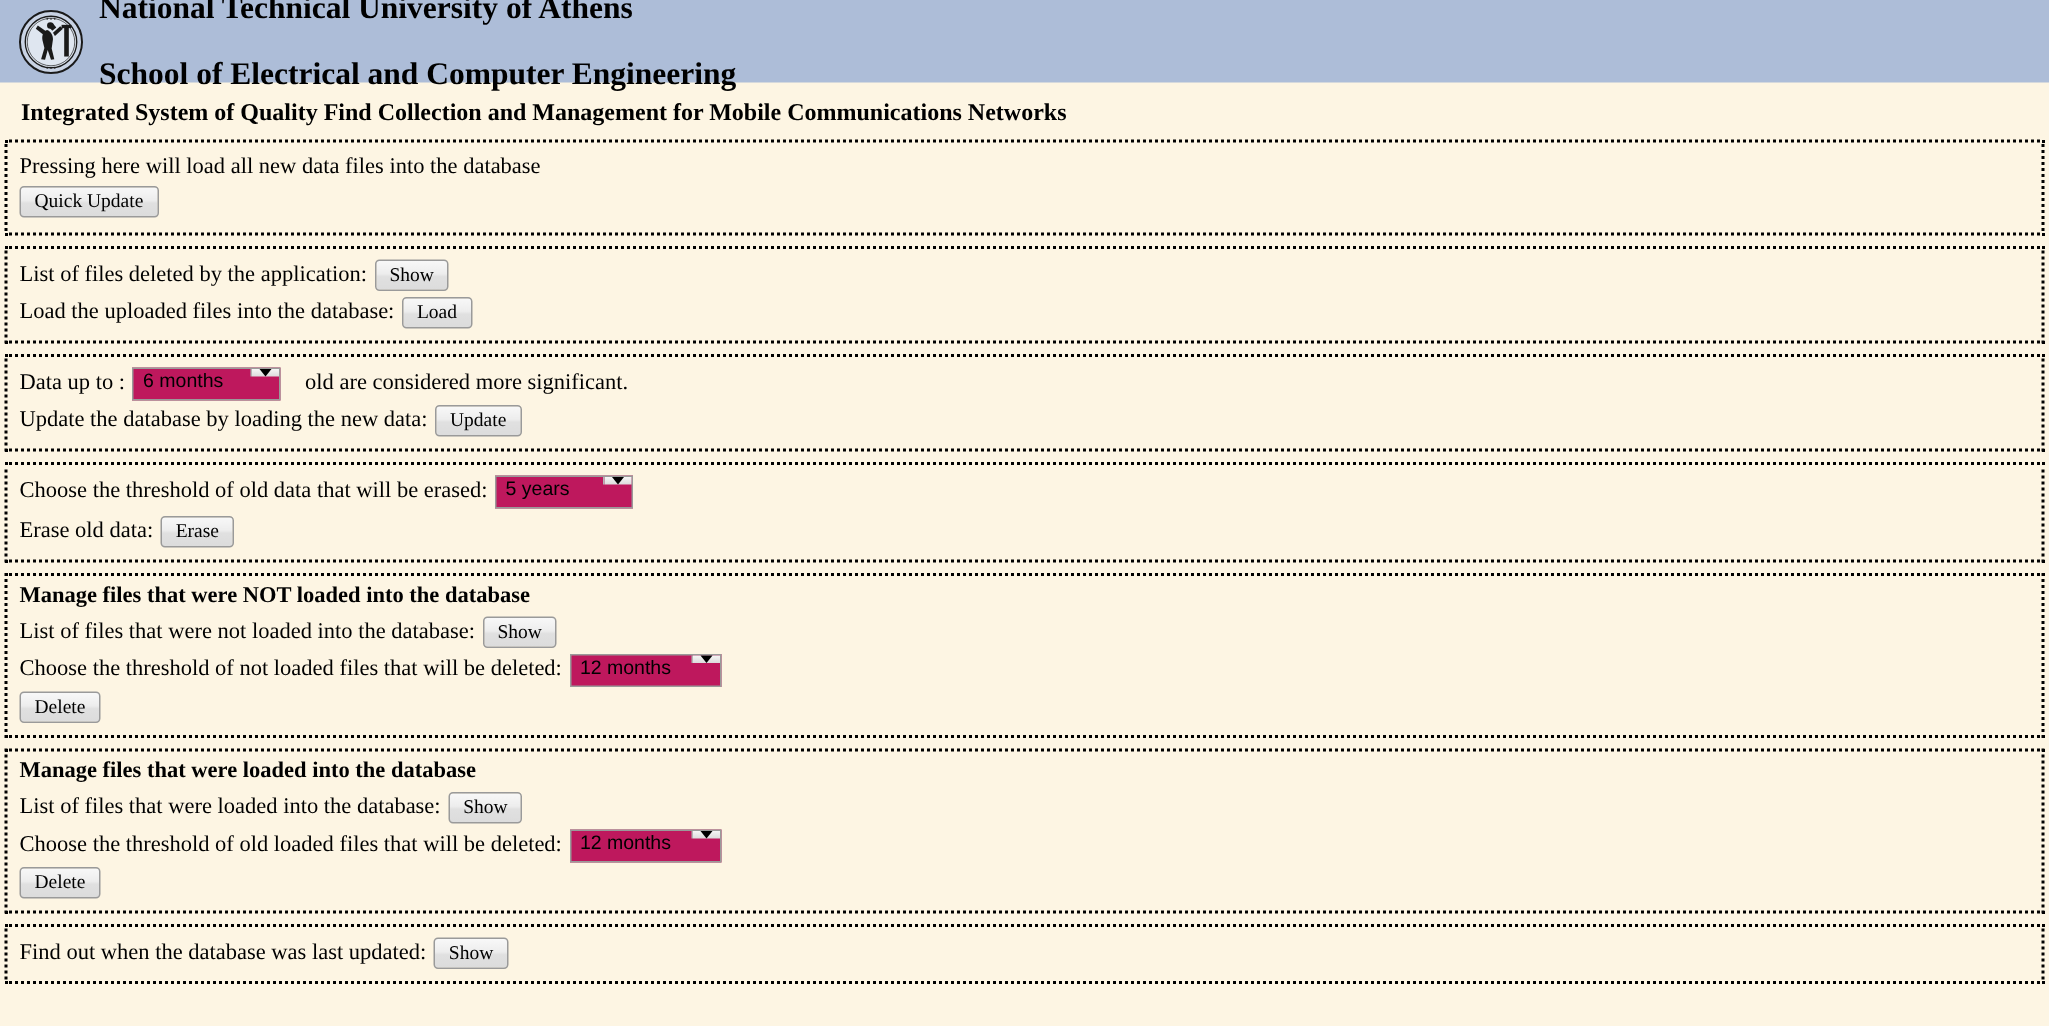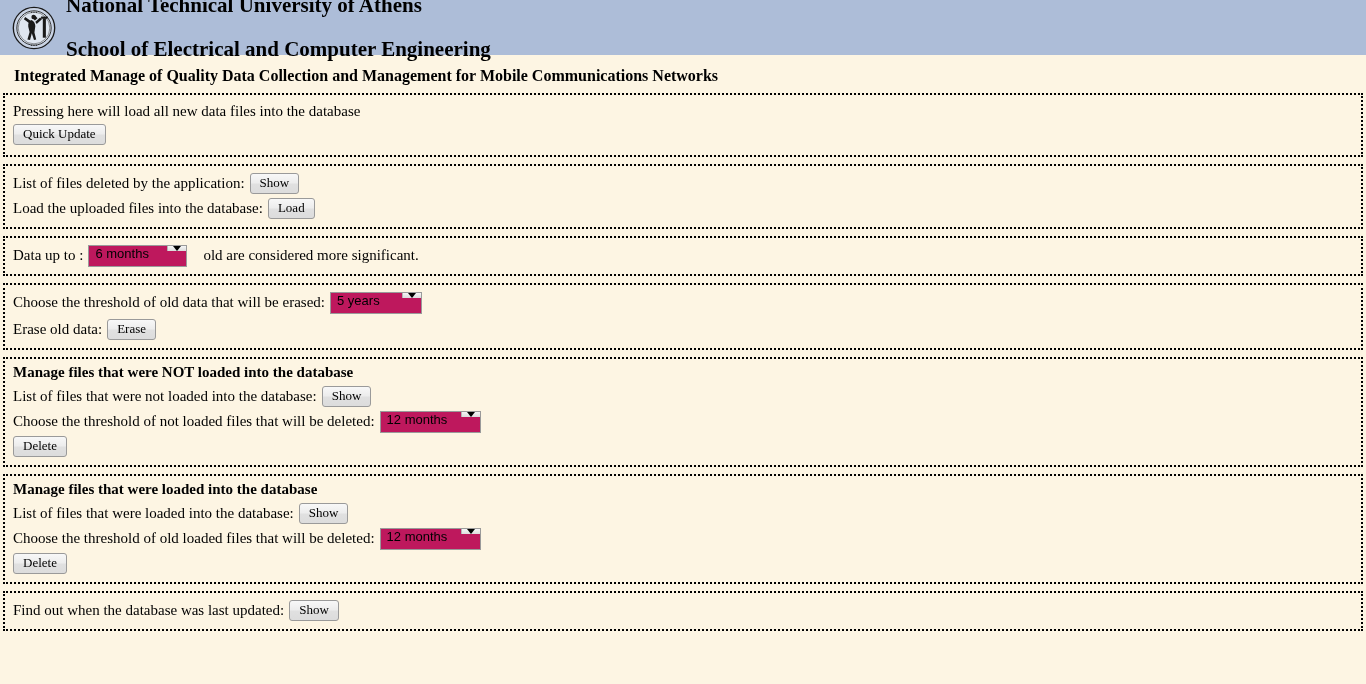--- a/index.html
+++ b/index.html
@@ -165,21 +165,21 @@
       <text x="50" y="17" text-anchor="middle">★ ★ ★</text>
       <text x="50" y="91" text-anchor="middle">★ ★ ★</text>
     </g>
   </svg>
   <div class="header-titles">
     <div class="line">National Technical University of Athens</div>
     <div class="line">School of Electrical and Computer Engineering</div>
   </div>
 </div>
 
-<div class="page-title">Integrated Manage of Quality Data Collection and Management for Mobile Communications Networks</div>
+<div class="page-title">Integrated System of Quality Find Collection and Management for Mobile Communications Networks</div>
 
 <div class="panel">
   <div class="desc">Pressing here will load all new data files into the database</div>
   <div class="row">
     <button class="btn">Quick Update</button>
   </div>
 </div>
 
 <div class="panel tight">
   <div class="row">
@@ -196,20 +196,24 @@
   <div class="row">
     <span class="txt">Data up to :</span>
     <span class="select w-6m">
       <span class="value">6 months</span>
       <span class="arrow-box">
           <span class="caret"></span>
         </span>
     </span>
     <span class="txt post">old are considered more significant.</span>
   </div>
+  <div class="row">
+    <span class="txt">Update the database by loading the new data:</span>
+    <button class="btn">Update</button>
+  </div>
 </div>
 
 <div class="panel tight">
   <div class="row">
     <span class="txt">Choose the threshold of old data that will be erased:</span>
     <span class="select w-5y">
       <span class="value">5 years</span>
       <span class="arrow-box">
           <span class="caret"></span>
         </span>

